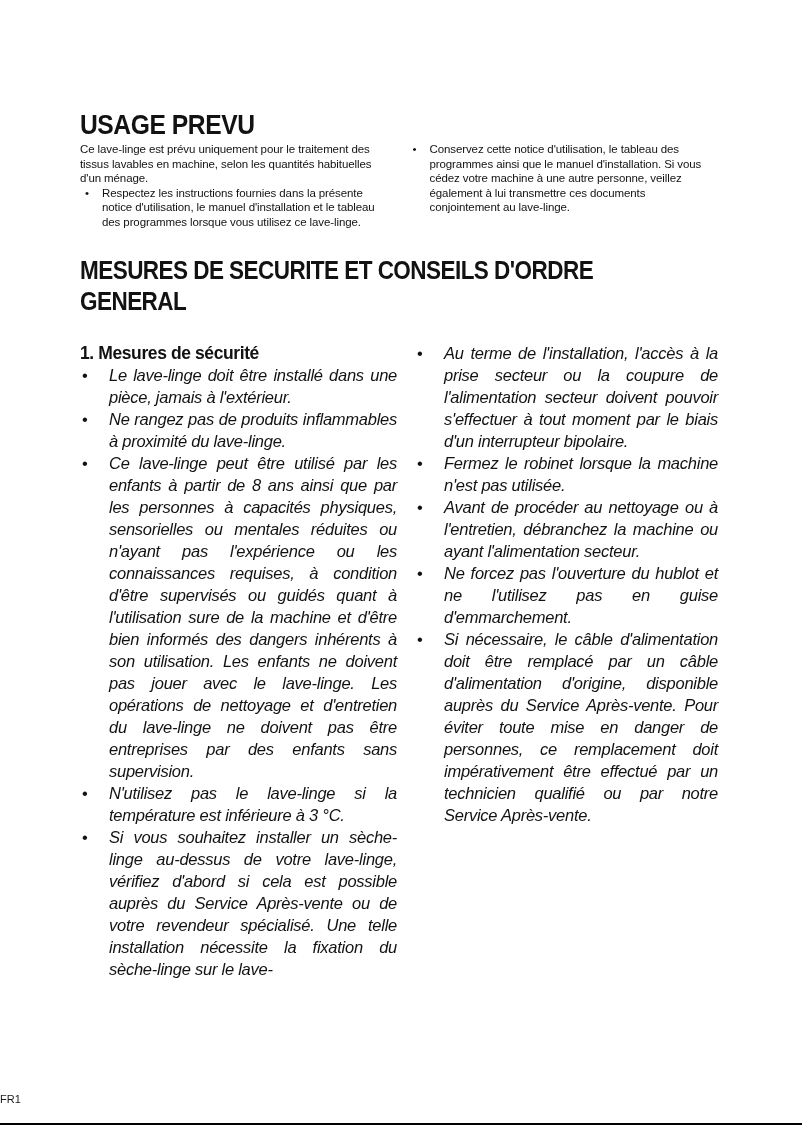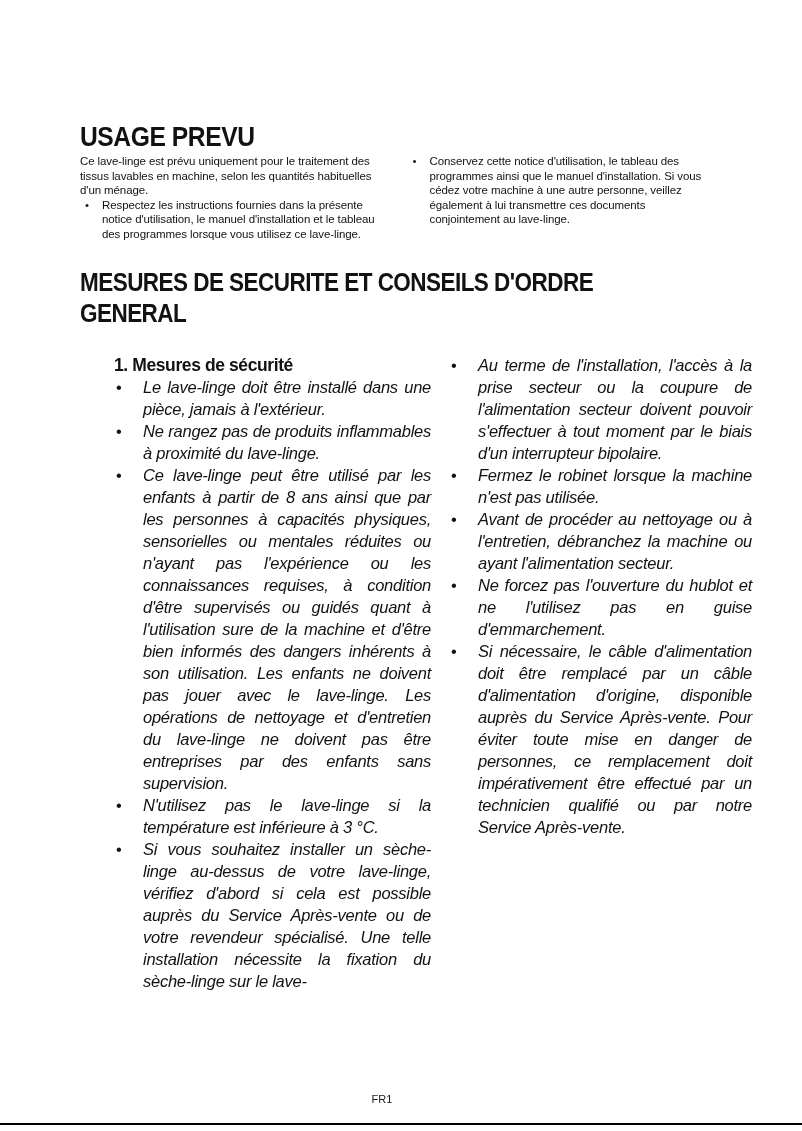--- a/index.html
+++ b/index.html
@@ -6,21 +6,21 @@
   body {
     width: 802px; height: 1131px;
     background: #ffffff;
     color: #121212;
     font-family: "Liberation Sans", sans-serif;
     position: relative;
     overflow: hidden;
   }
   .content {
     position: absolute;
-    left: 80px; top: 16px;
+    left: 80px; top: 4px;
     width: 638px;
   }
   h1.title {
     margin: 104px 0 0 0;
     font-size: 28px;
     line-height: 34px;
     font-weight: bold;
     letter-spacing: -0.5px;
     transform: scaleX(0.88);
     transform-origin: left center;
@@ -49,42 +49,40 @@
     transform-origin: left top;
   }
   .columns {
     display: grid;
     grid-template-columns: 317px 303px;
     column-gap: 18px;
     margin-top: 25px;
     font-size: 16.5px;
     line-height: 22px;
     letter-spacing: -0.25px;
-    margin-left: 34px;
   }
   h3.heading3 {
     margin: 0;
     font-size: 17.5px;
     line-height: 22px;
     font-weight: bold;
     letter-spacing: -0.4px;
     white-space: nowrap;
   }
   .columns .brow { margin: 0; }
   .columns .bm { flex: 0 0 27px; padding-left: 2px; }
   .columns .bt { flex: 1; text-align: justify; margin: 0; font-style: italic; }
   .columns .cont {
     margin: 0 0 0 27px;
     text-align: justify;
   }
   .footer {
     position: absolute;
     left: 0; top: 1093px;
     width: 764px;
-    text-align: center;
     font-size: 11px;
     line-height: 13px;
     color: #1a1a1a;
   }
   .bottom-rule {
     position: absolute;
     left: 0; top: 1123px;
     width: 802px; height: 2px;
     background: #000000;
   }

